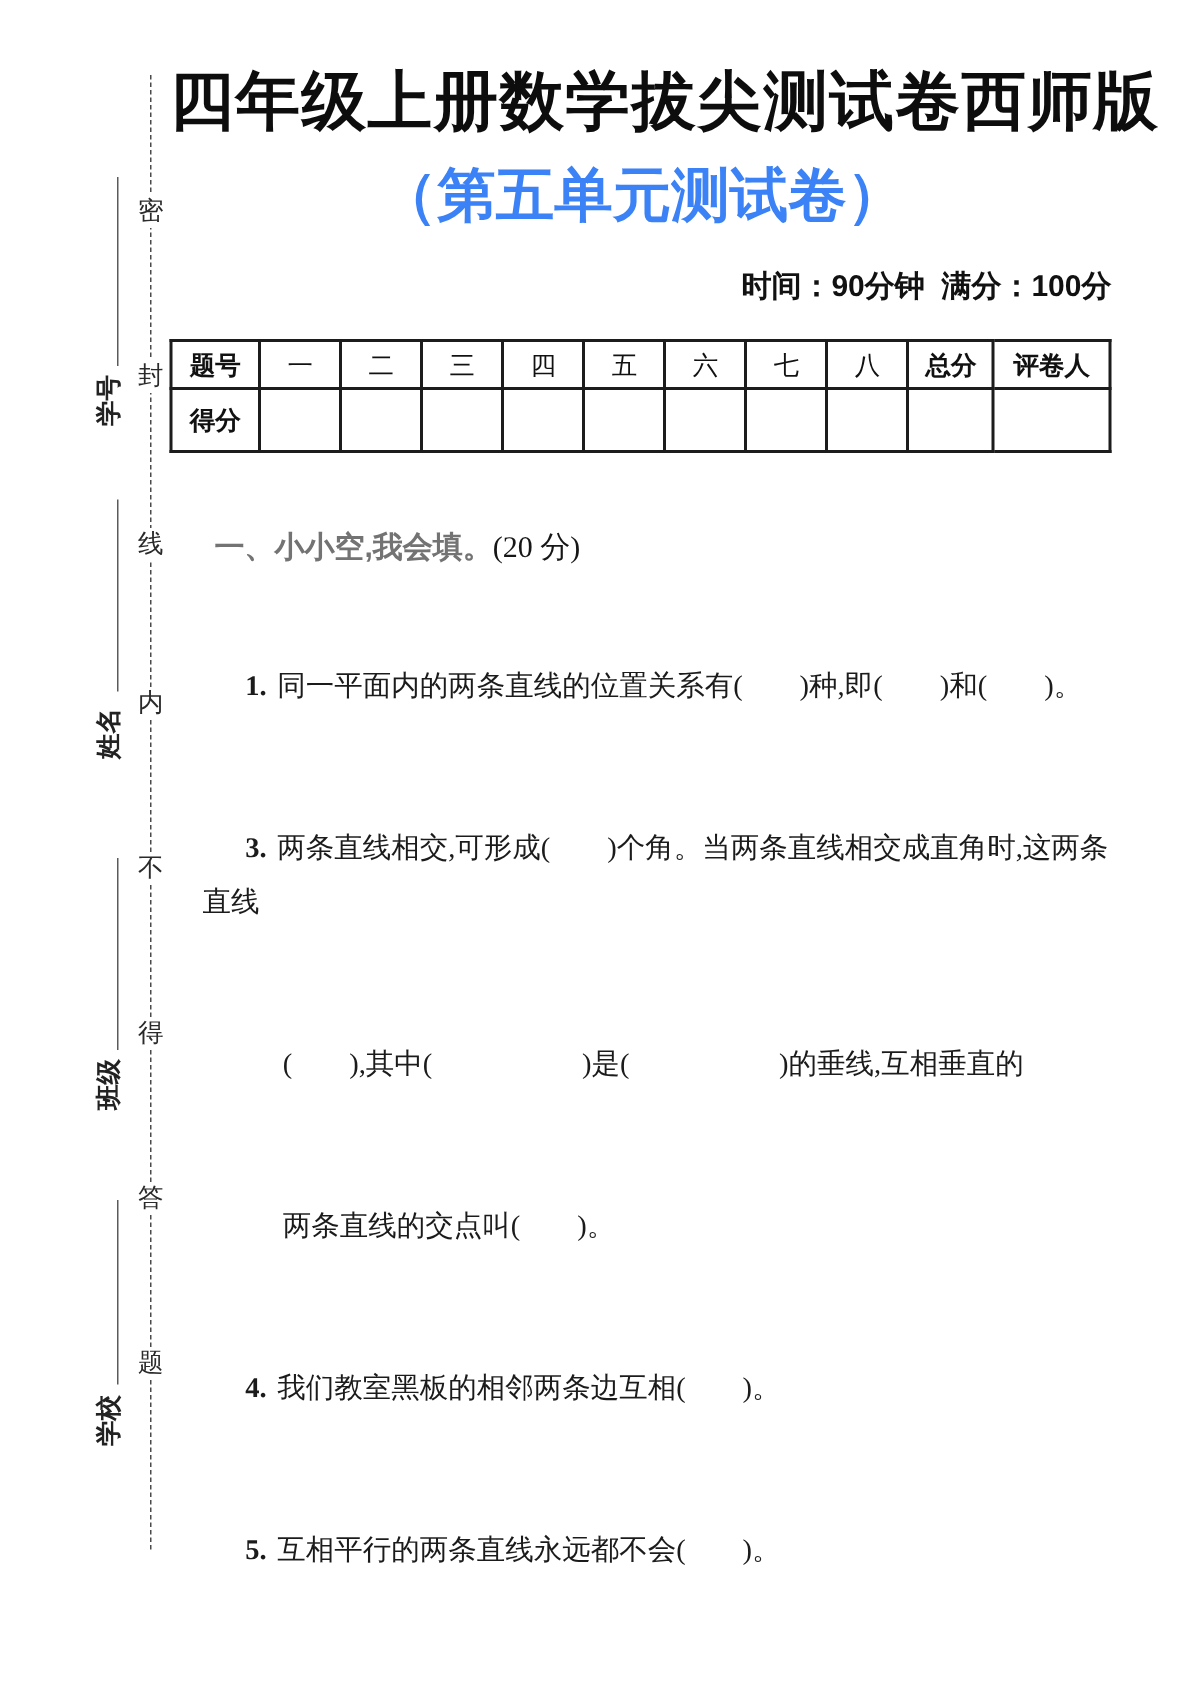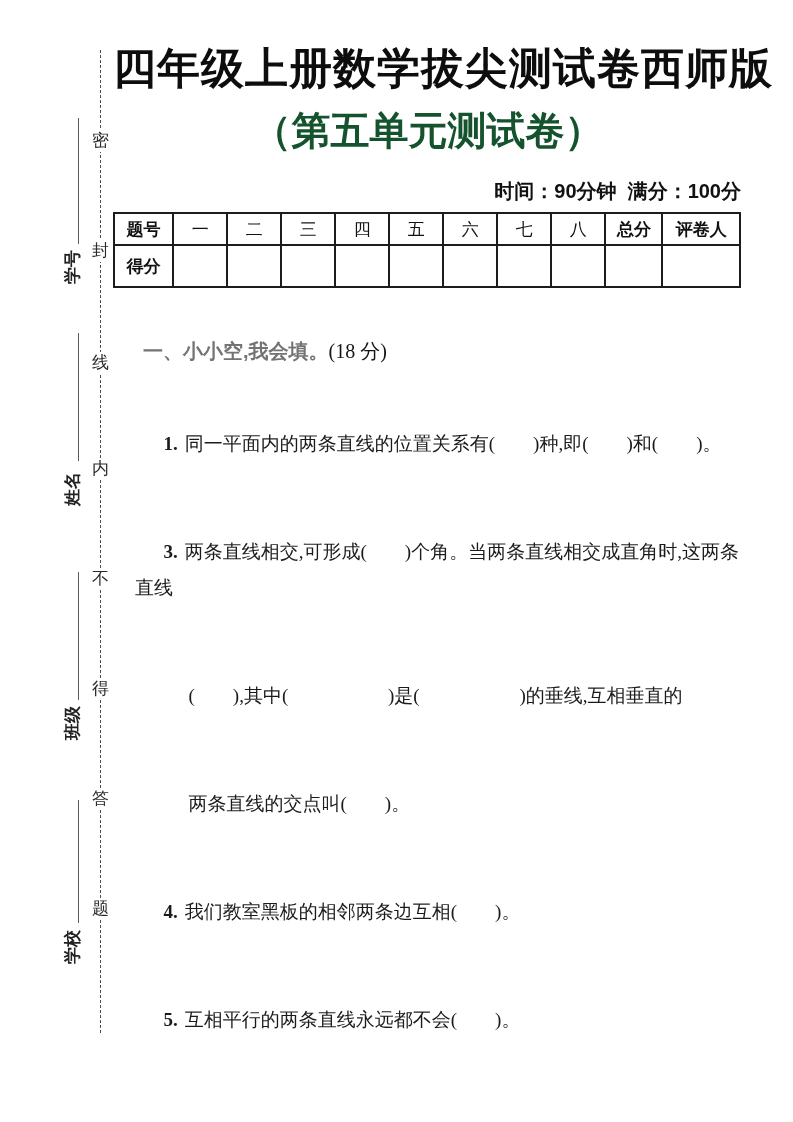--- a/index.html
+++ b/index.html
@@ -38,31 +38,31 @@
   .main { position:absolute; left:113px; top:0; width:630px; }
   .title {
     margin-top:40px; text-align:center;
     font-family:"Liberation Sans","DejaVu Sans",sans-serif;
     font-weight:900; font-size:43px; line-height:56px; color:#0d0d0d;
     letter-spacing:1px; white-space:pre;
   }
   .subtitle {
     margin-top:8px; text-align:center;
     font-family:"Liberation Sans","DejaVu Sans",sans-serif;
-    font-weight:900; font-size:39px; line-height:54px; color:#14532d;
+    font-weight:900; font-size:39px; line-height:54px; color:#3b82f6;
     white-space:pre;
   }
   .meta {
     margin-top:20px; text-align:right; padding-right:2px;
     font-family:"Liberation Sans","DejaVu Sans",sans-serif;
     font-weight:600; font-size:20px; line-height:26px; color:#111;
     white-space:pre;
   }
   table.score {
-    margin-top:8px; border-collapse:collapse; table-layout:fixed; width:628px;
+    margin-top:22px; border-collapse:collapse; table-layout:fixed; width:628px;
     font-family:"Liberation Sans","DejaVu Sans",sans-serif;
   }
   table.score th, table.score td {
     border:2px solid #1c1c1c; text-align:center; vertical-align:middle;
     font-size:17px; color:#111; white-space:pre;
   }
   table.score tr.r1 th { height:32px; font-weight:600; }
   table.score tr.r1 th.qcol { font-weight:500; }
   table.score tr.r2 td { height:42px; font-weight:600; }
   
@@ -151,21 +151,21 @@
         <td></td>
         <td></td>
         <td></td>
         <td></td>
         <td></td>
       </tr>
     </tbody>
       </table>
 
     <div class="sec-heading">
-      <span class="hb">一、小小空,我会填。</span><span class="hn">(18 分)</span>
+      <span class="hb">一、小小空,我会填。</span><span class="hn">(20 分)</span>
     </div>
 
     <div class="q">
       <span class="qnum">1.</span><span class="qtext">同一平面内的两条直线的位置关系有(        )种,即(        )和(        )。</span>
     </div>
     <div class="q">
       <span class="qnum">3.</span><span class="qtext">两条直线相交,可形成(        )个角。当两条直线相交成直角时,这两条直线</span>
     </div>
     <div class="q cont">
       <span class="qtext">(        ),其中(                     )是(                     )的垂线,互相垂直的</span>

